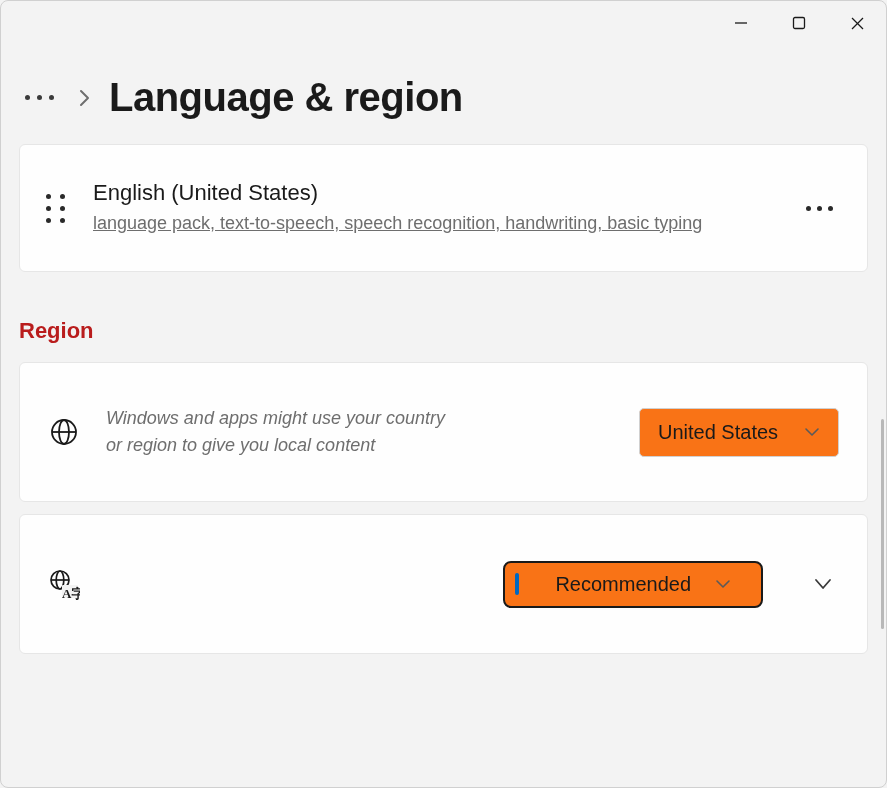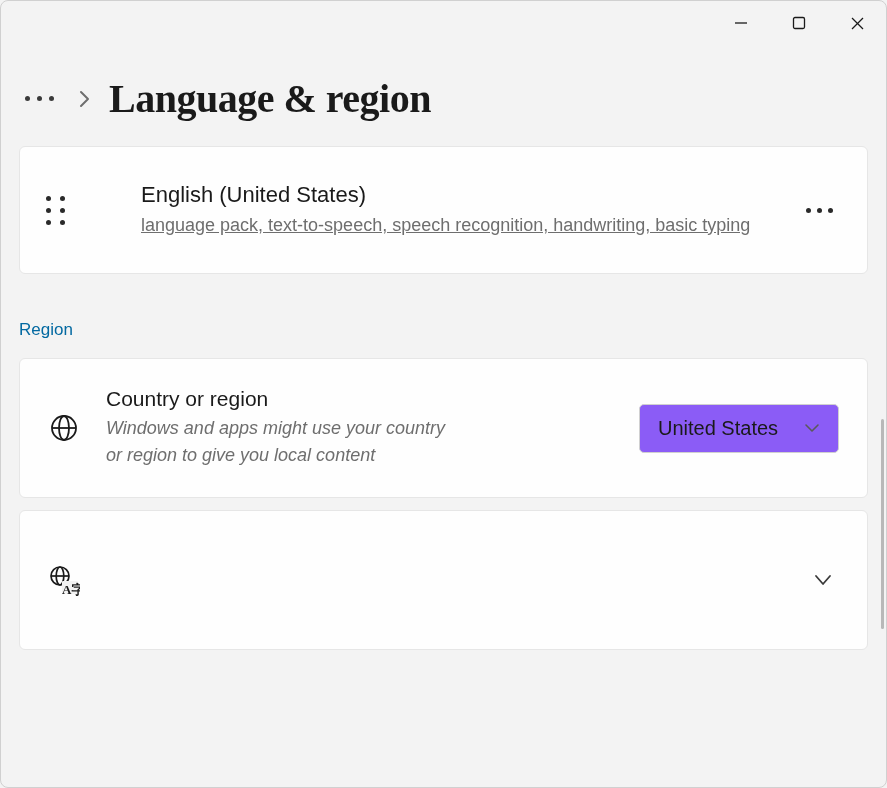--- a/index.html
+++ b/index.html
@@ -51,66 +51,65 @@
       width: 5px; height: 5px; border-radius: 50%; background: #3a3a3a;
     }
     .chev-right {
       color: #6e6e6e;
     }
     .page-title {
       font-size: 40px;
       font-weight: 600;
       letter-spacing: -0.5px;
       color: #1a1a1a;
-      font-family: Liberation Serif, serif;
     }
     .card {
       background: #fefefe;
       border: 1px solid #e6e6e6;
       border-radius: 6px;
       margin: 0 18px 18px 18px;
       display: flex;
       align-items: center;
       padding: 20px 26px;
       gap: 28px;
     }
     .lang-card { margin-top: 0; padding: 22px 26px; min-height: 128px;}
     .drag-handle {
       display: grid;
       grid-template-columns: repeat(2, 5px);
       grid-template-rows: repeat(3, 5px);
       gap: 7px 9px;
       cursor: grab;
     }
     .drag-handle .d { width: 5px; height: 5px; border-radius: 50%; background: #2a2a2a; }
-    .card-text { flex: 1; min-width: 0; margin-left: 48px; }
+    .card-text { flex: 1; min-width: 0; }
     .card-title {
       font-size: 22px;
       font-weight: 400;
       color: #1a1a1a;
       margin-bottom: 4px;
     }
     .card-sub {
       font-size: 18px;
       color: #6e6e6e;
       line-height: 1.5;
       text-decoration: underline;
     }
     .more-btn {
       display: flex;
       gap: 6px;
       padding: 8px;
       cursor: pointer;
     }
     .more-btn .dot { width: 5px; height: 5px; border-radius: 50%; background: #2a2a2a; }
     .section-header {
-      font-size: 17px;
-      font-weight: 400;
+      font-size: 22px;
+      font-weight: 700;
       padding: 28px 18px 18px 18px;
-      color: #0369a1;
+      color: #b91c1c;
     }
     .row-card {
       background: #fefefe;
       border: 1px solid #e6e6e6;
       border-radius: 6px;
       margin: 0 18px 12px 18px;
       display: flex;
       align-items: center;
       padding: 24px 28px;
       gap: 26px;
@@ -121,21 +120,21 @@
       display: flex;
       align-items: center;
       justify-content: center;
     }
     .row-text { flex: 1; min-width: 0; padding-right: 12px;}
     .row-title { font-size: 21px; font-weight: 400; margin-bottom: 4px; color:#1a1a1a;}
     .row-sub { font-size: 18px; color: #6e6e6e; line-height: 1.5; max-width: 360px; font-style: italic;}
     .dropdown {
       border: 1px solid #d0d0d0;
       border-radius: 5px;
-      background: #8b5cf6;
+      background: #f97316;
       padding: 12px 18px;
       display: flex;
       align-items: center;
       gap: 24px;
       cursor: pointer;
       font-size: 20px;
       min-width: 200px;
       justify-content: space-between;
     }
     .dropdown-focused {
@@ -232,21 +231,20 @@
 
   <div class="row-card">
     <div class="row-icon">
       <svg width="30" height="30" viewBox="0 0 30 30">
         <circle cx="15" cy="15" r="12" stroke="#1a1a1a" stroke-width="1.8" fill="none"></circle>
         <ellipse cx="15" cy="15" rx="5" ry="12" stroke="#1a1a1a" stroke-width="1.8" fill="none"></ellipse>
         <line x1="3" y1="15" x2="27" y2="15" stroke="#1a1a1a" stroke-width="1.8"></line>
       </svg>
     </div>
     <div class="row-text">
-      <div class="row-title">Country or region</div>
       <div class="row-sub">Windows and apps might use your country or region to give you local content</div>
     </div>
     <div class="dropdown">
       <span>United States</span>
       <span class="chev-down">
         <svg width="16" height="10" viewBox="0 0 16 10">
             <polyline points="2,2 8,8 14,2" stroke="#5a5a5a" stroke-width="1.6" fill="none" stroke-linecap="round" stroke-linejoin="round"></polyline>
           </svg>
       </span>
     </div>
@@ -257,20 +255,29 @@
       <svg width="32" height="32" viewBox="0 0 32 32">
         <circle cx="12" cy="12" r="9" stroke="#1a1a1a" stroke-width="1.7" fill="none"></circle>
         <ellipse cx="12" cy="12" rx="3.8" ry="9" stroke="#1a1a1a" stroke-width="1.7" fill="none"></ellipse>
         <line x1="3" y1="12" x2="21" y2="12" stroke="#1a1a1a" stroke-width="1.7"></line>
         <rect x="14" y="17" width="16" height="13" rx="1" fill="#f3f3f3"></rect>
         <text x="14" y="30" font-size="13" font-weight="600" fill="#1a1a1a" font-family="Segoe UI">A字</text>
       </svg>
     </div>
     <div class="row-text">
     </div>
+    <div class="dropdown dropdown-focused">
+      <span class="accent-bar"></span>
+      <span style="flex:1">Recommended</span>
+      <span class="chev-down" style="margin-right:14px">
+        <svg width="16" height="10" viewBox="0 0 16 10">
+            <polyline points="2,2 8,8 14,2" stroke="#5a5a5a" stroke-width="1.6" fill="none" stroke-linecap="round" stroke-linejoin="round"></polyline>
+          </svg>
+      </span>
+    </div>
     <div class="expand-chev">
       <svg width="20" height="12" viewBox="0 0 20 12">
           <polyline points="3,2 10,10 17,2" stroke="#3a3a3a" stroke-width="1.8" fill="none" stroke-linecap="round" stroke-linejoin="round"></polyline>
         </svg>
     </div>
   </div>
 
   <div class="scrollbar"></div>
 
 </div>

